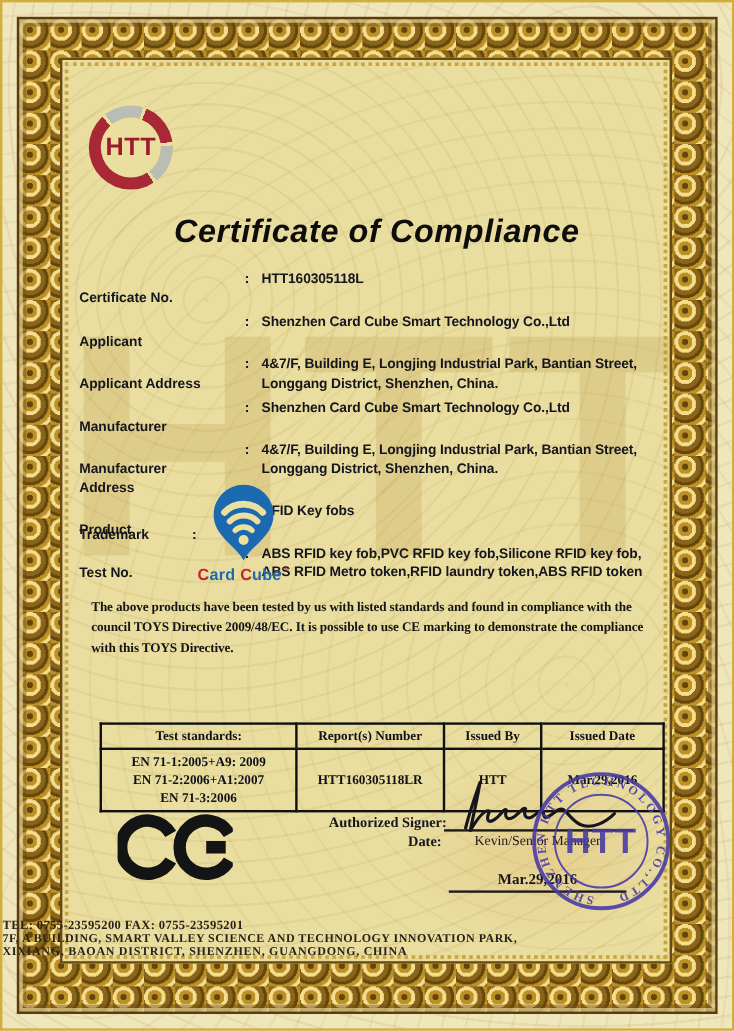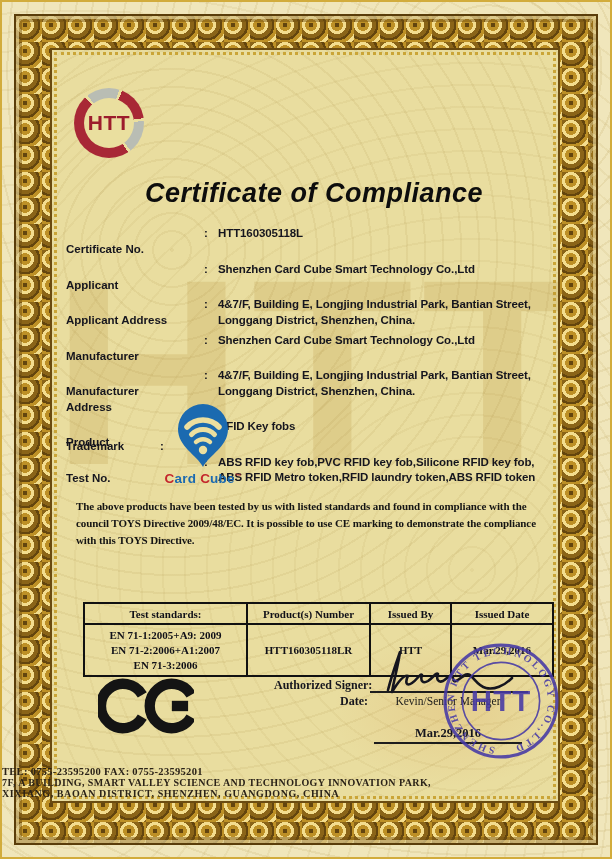--- a/index.html
+++ b/index.html
@@ -190,21 +190,21 @@
       </svg>
     </div>
     <div class="cardcube"><span class="cc-red">C</span><span class="cc-blue">ard </span><span class="cc-red">C</span><span class="cc-blue">ube</span><span class="cc-tm">™</span></div>
 
     <div class="statement">The above products have been tested by us with listed standards and found in compliance with the council TOYS Directive 2009/48/EC. It is possible to use CE marking to demonstrate the compliance with this TOYS Directive.</div>
 
     <table class="ctable">
       <tbody>
           <tr>
         <th class="col-std">Test standards:</th>
-        <th class="col-rep">Product(s) Number</th>
+        <th class="col-rep">Report(s) Number</th>
         <th class="col-by">Issued By</th>
         <th class="col-date">Issued Date</th>
       </tr>
       <tr>
         <td>
           <div class="std-line">EN 71-1:2005+A9: 2009</div>
           <div class="std-line">EN 71-2:2006+A1:2007</div>
           <div class="std-line">EN 71-3:2006</div>
         </td>
         <td>HTT160305118LR</td>

